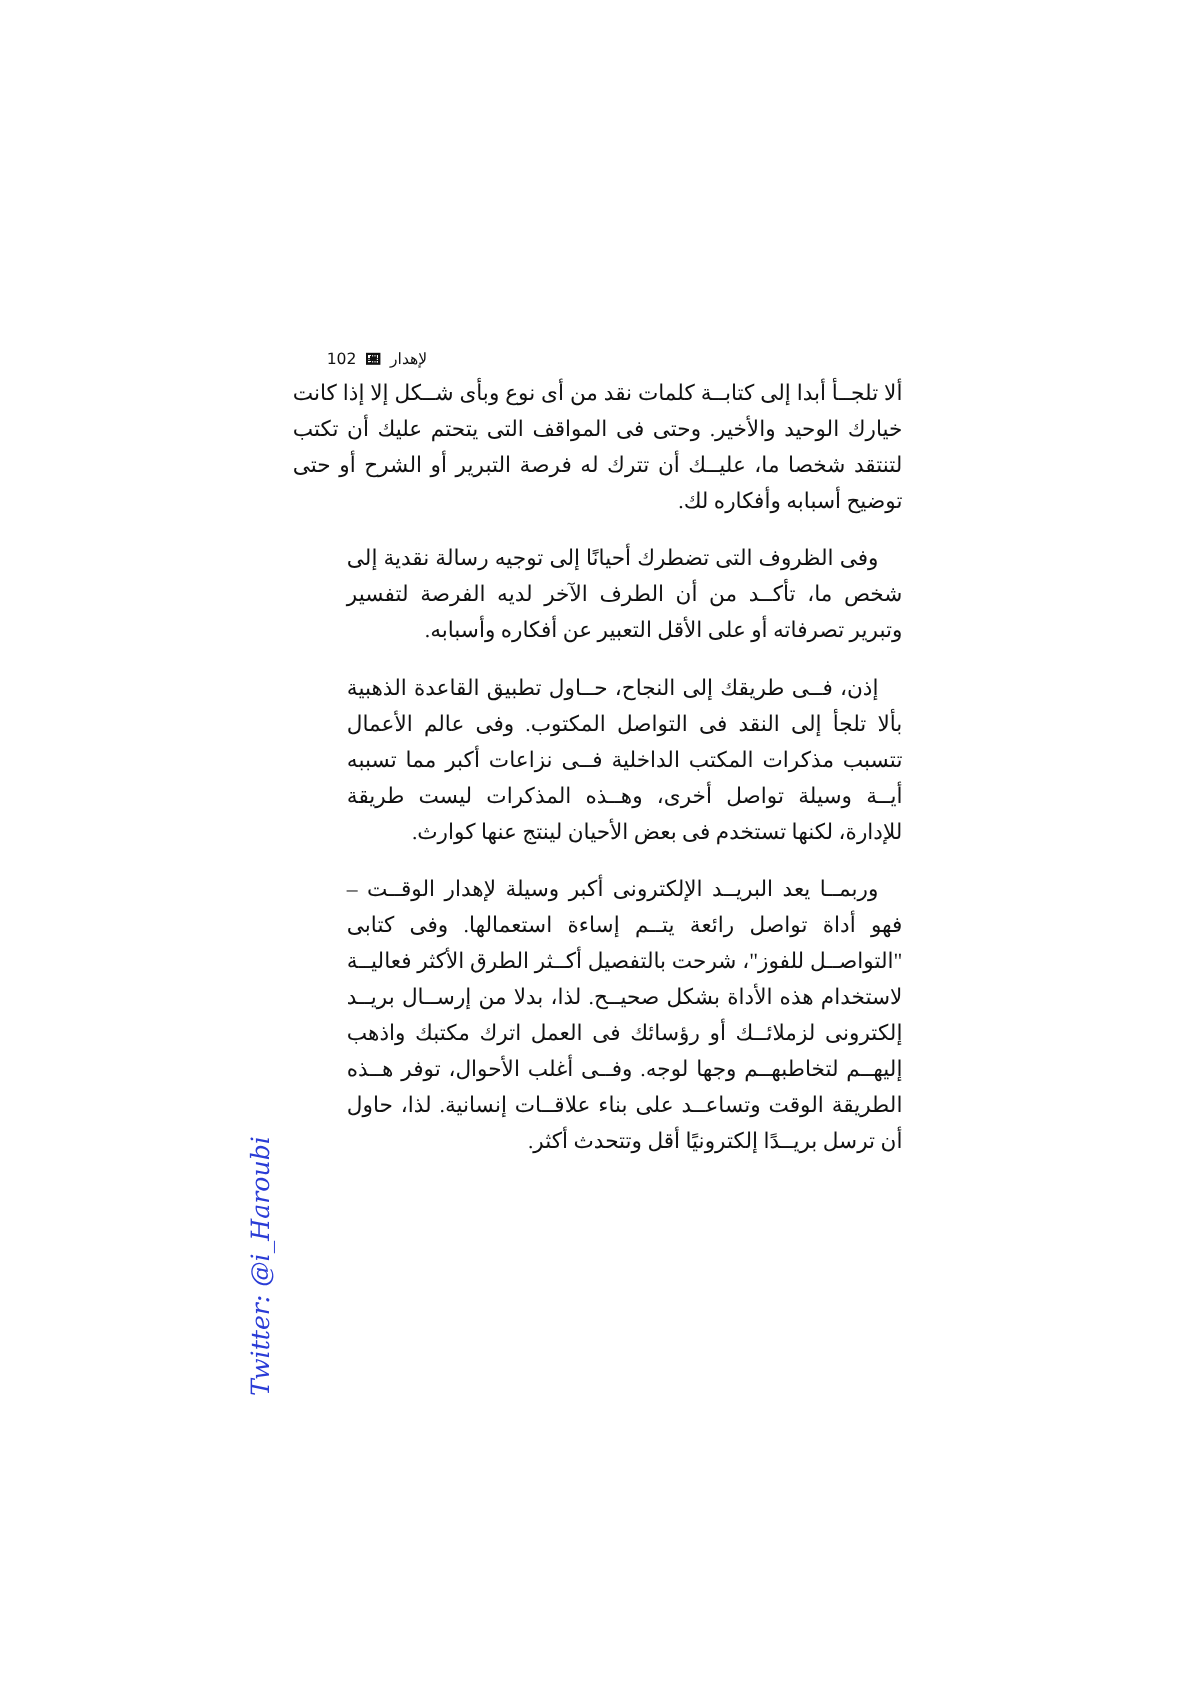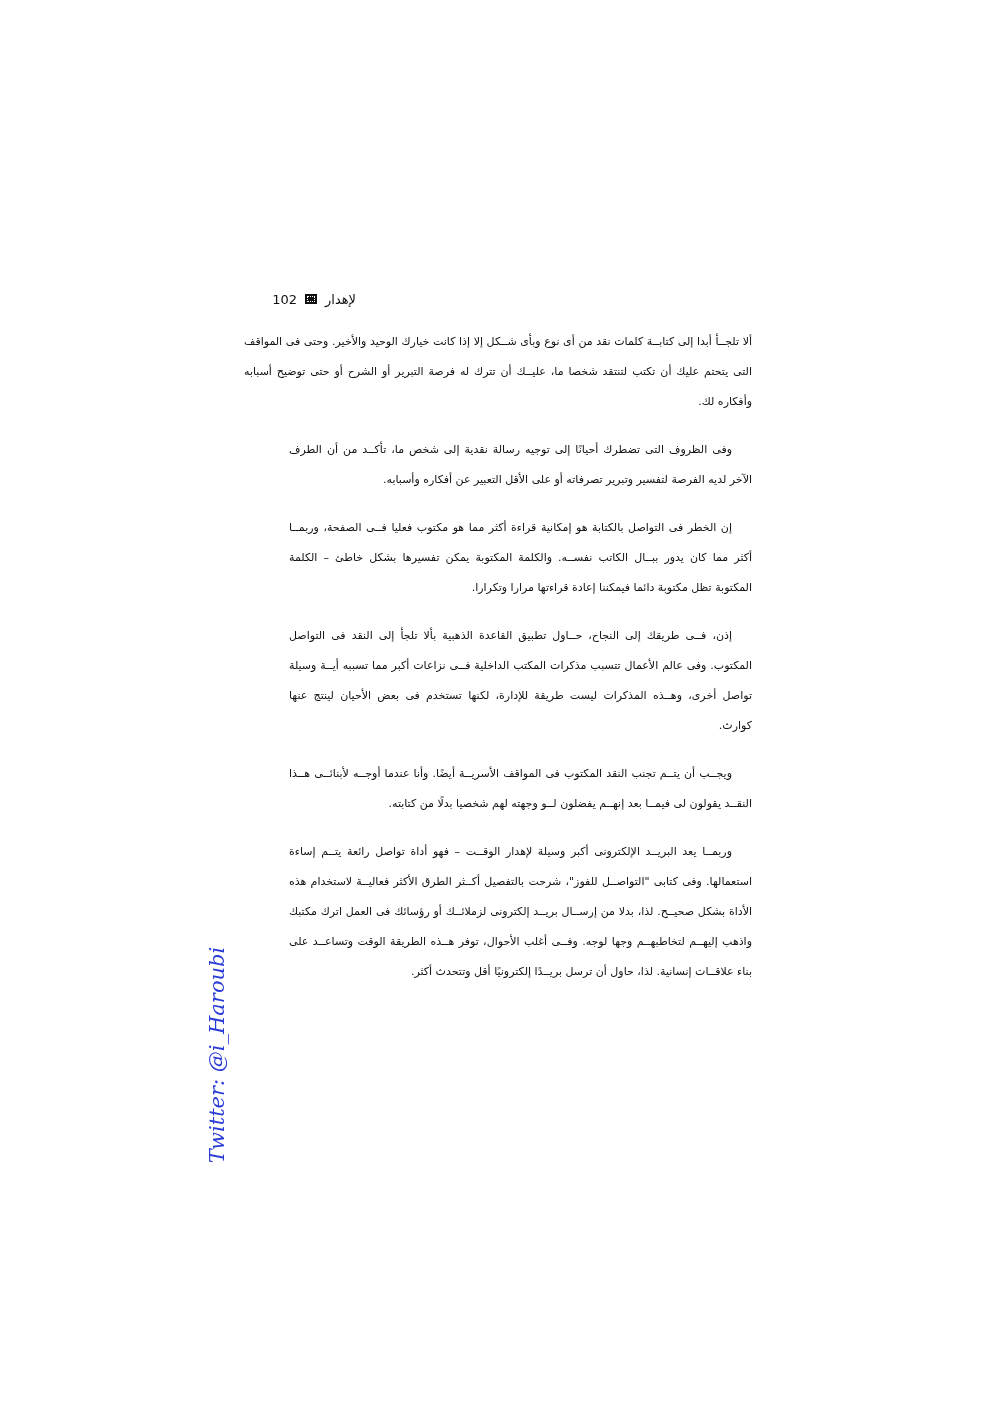--- a/index.html
+++ b/index.html
@@ -36,26 +36,27 @@
     }
     .header-ornament::after {
       content: "";
       position: absolute;
       left: 2px; top: 2px; right: 2px; bottom: 2px;
       border: 1px dotted #fff;
     }
     .body-text {
       position: absolute;
       left: 244px;
-      top: 327px;
+      top: 312px;
       width: 508px;
       direction: rtl;
       text-align: justify;
-      font-size: 11px;
+      font-size: 18px;
       line-height: 30px;
+      font-family: Liberation Serif, serif;
     }
     .para {
       margin: 0 0 18px 0;
       text-align-last: right;
     }
     .para.indent { text-indent: 20px; margin-left: 45px; }
     .watermark {
       position: absolute;
       left: 200px;
       top: 960px;
@@ -80,21 +81,19 @@
 
 <div class="page-header">
   <span>لإهدار</span>
   <span class="header-ornament"></span>
   <span>102</span>
 </div>
 
 <div class="body-text">
   <p class="para">ألا تلجــأ أبدا إلى كتابــة كلمات نقد من أى نوع وبأى شــكل إلا إذا كانت خيارك الوحيد والأخير. وحتى فى المواقف التى يتحتم عليك أن تكتب لتنتقد شخصا ما، عليــك أن تترك له فرصة التبرير أو الشرح أو حتى توضيح أسبابه وأفكاره لك.</p>
   <p class="para indent">وفى الظروف التى تضطرك أحيانًا إلى توجيه رسالة نقدية إلى شخص ما، تأكــد من أن الطرف الآخر لديه الفرصة لتفسير وتبرير تصرفاته أو على الأقل التعبير عن أفكاره وأسبابه.</p>
-  <p class="para indent">إن الخطر فى التواصل بالكتابة هو إمكانية قراءة أكثر مما هو مكتوب فعليا فــى الصفحة، وربمــا أكثر مما كان يدور ببــال الكاتب نفســه. والكلمة المكتوبة يمكن تفسيرها بشكل خاطئ – الكلمة المكتوبة تظل مكتوبة دائما فيمكننا إعادة قراءتها مرارا وتكرارا.</p>
   <p class="para indent">إذن، فــى طريقك إلى النجاح، حــاول تطبيق القاعدة الذهبية بألا تلجأ إلى النقد فى التواصل المكتوب. وفى عالم الأعمال تتسبب مذكرات المكتب الداخلية فــى نزاعات أكبر مما تسببه أيــة وسيلة تواصل أخرى، وهــذه المذكرات ليست طريقة للإدارة، لكنها تستخدم فى بعض الأحيان لينتج عنها كوارث.</p>
-  <p class="para indent">ويجــب أن يتــم تجنب النقد المكتوب فى المواقف الأسريــة أيضًا. وأنا عندما أوجــه لأبنائــى هــذا النقــد يقولون لى فيمــا بعد إنهــم يفضلون لــو وجهته لهم شخصيا بدلًا من كتابته.</p>
   <p class="para indent">وربمــا يعد البريــد الإلكترونى أكبر وسيلة لإهدار الوقــت – فهو أداة تواصل رائعة يتــم إساءة استعمالها. وفى كتابى "التواصــل للفوز"، شرحت بالتفصيل أكــثر الطرق الأكثر فعاليــة لاستخدام هذه الأداة بشكل صحيــح. لذا، بدلا من إرســال بريــد إلكترونى لزملائــك أو رؤسائك فى العمل اترك مكتبك واذهب إليهــم لتخاطبهــم وجها لوجه. وفــى أغلب الأحوال، توفر هــذه الطريقة الوقت وتساعــد على بناء علاقــات إنسانية. لذا، حاول أن ترسل بريــدًا إلكترونيًا أقل وتتحدث أكثر.</p>
 </div>
 
 <div class="watermark">
   <span>Twitter: @i_Haroubi</span>
 </div>
 
 </body></html>

